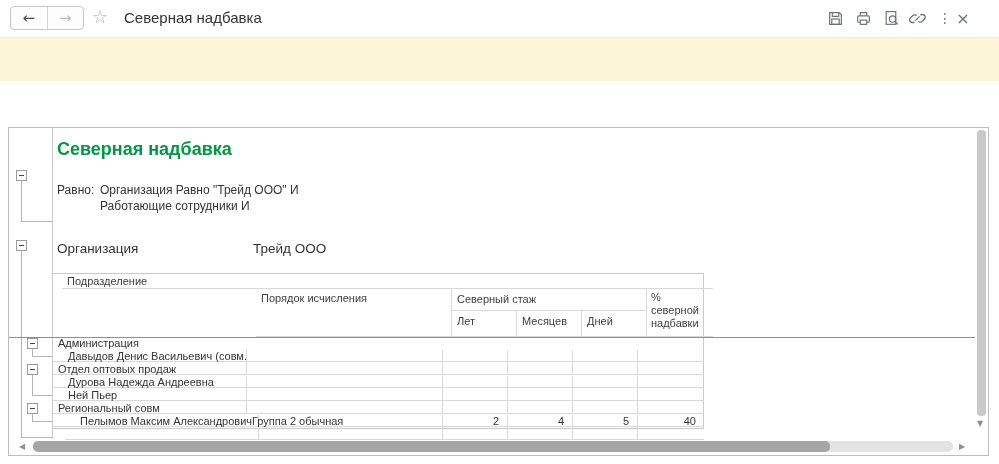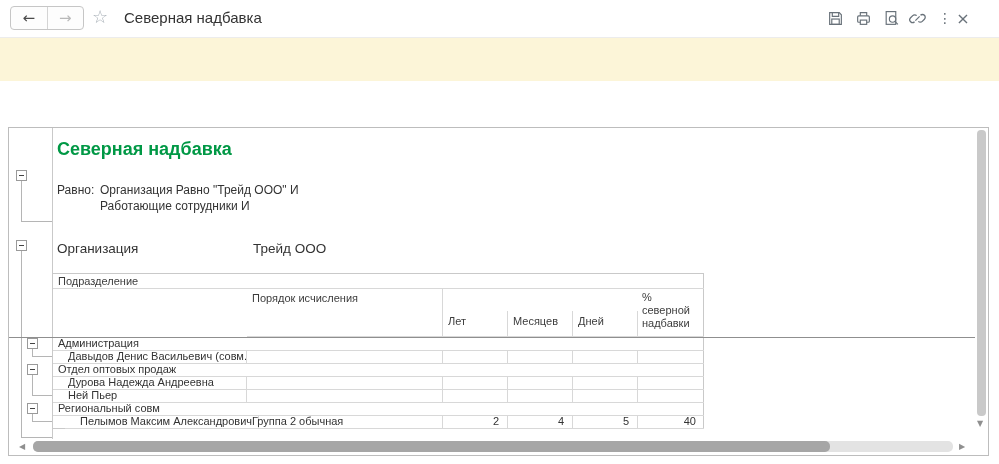--- a/index.html
+++ b/index.html
@@ -68,22 +68,22 @@
 
   .splitline { position:absolute; left:43px; top:0; width:1px; height:311px; background:#c9c9c9; }
   .freezeline { position:absolute; left:0; top:209px; width:966px; height:1px; background:#8f8f8f; }
 
   
   .rtable { position:absolute; left:43px; top:145px; width:652px; height:156px;
             border:1px solid #c9c9c9; background:#fff; font-size:11px; color:#333; }
   .cell { position:absolute; border-right:1px solid #d8d8d8; border-bottom:1px solid #d8d8d8;
           overflow:hidden; white-space:nowrap; }
   .cell.last { border-right:none; }
-  .hdr { color:#3c3c3c; }
-  .trow .cell { height:14px; line-height:12px; }
+  .hdr { color:#3c3c3c;margin-left:9px; }
+  .trow .cell { height:25px; line-height:12px; }
   .num { text-align:right; padding-right:8px; }
   .sorticon { position:absolute; right:3px; top:3px; }
 
   
   .tline { position:absolute; background:#b5b5b5; }
   .toggle { position:absolute; width:11px; height:11px; border:1px solid #9a9a9a;
             background:#fff; }
   .toggle .dash { position:absolute; left:2px; top:4px; width:5px; height:1px; background:#444; }
 
   
@@ -292,20 +292,21 @@
     <div class="toggle" style="left:18px;top:275px">
         <div class="dash"></div>
       </div>
     <div class="tline" style="left:23px;top:286px;width:1px;height:7px"></div>
     <div class="tline" style="left:23px;top:293px;width:20px;height:1px"></div>
 
     <div class="rtable">
 
       <div class="cell hdr last" style="left:0;top:0;width:651px;height:15px;line-height:14px;padding-left:5px">Подразделение</div>
       <div class="cell hdr" style="left:194px;top:15px;width:196px;height:48px;padding:3px 5px">Порядок исчисления</div>
+      <div class="cell hdr" style="left:390px;top:15px;width:195px;height:22px;line-height:20px;padding-left:5px">Северный стаж</div>
       <div class="cell hdr" style="left:390px;top:37px;width:65px;height:26px;padding:4px 5px;line-height:13px">Лет</div>
       <div class="cell hdr" style="left:455px;top:37px;width:65px;height:26px;padding:4px 5px;line-height:13px">Месяцев</div>
       <div class="cell hdr" style="left:520px;top:37px;width:65px;height:26px;padding:4px 5px;line-height:13px">Дней</div>
       <div class="cell hdr last" style="left:585px;top:15px;width:66px;height:48px;padding:2px 4px;line-height:13px;white-space:pre-line">%
 северной
 надбавки</div>
 
       <div class="trow">
         <div class="cell last" style="left:0;top:63px;width:651px;padding-left:5px">Администрация</div>
       </div>

